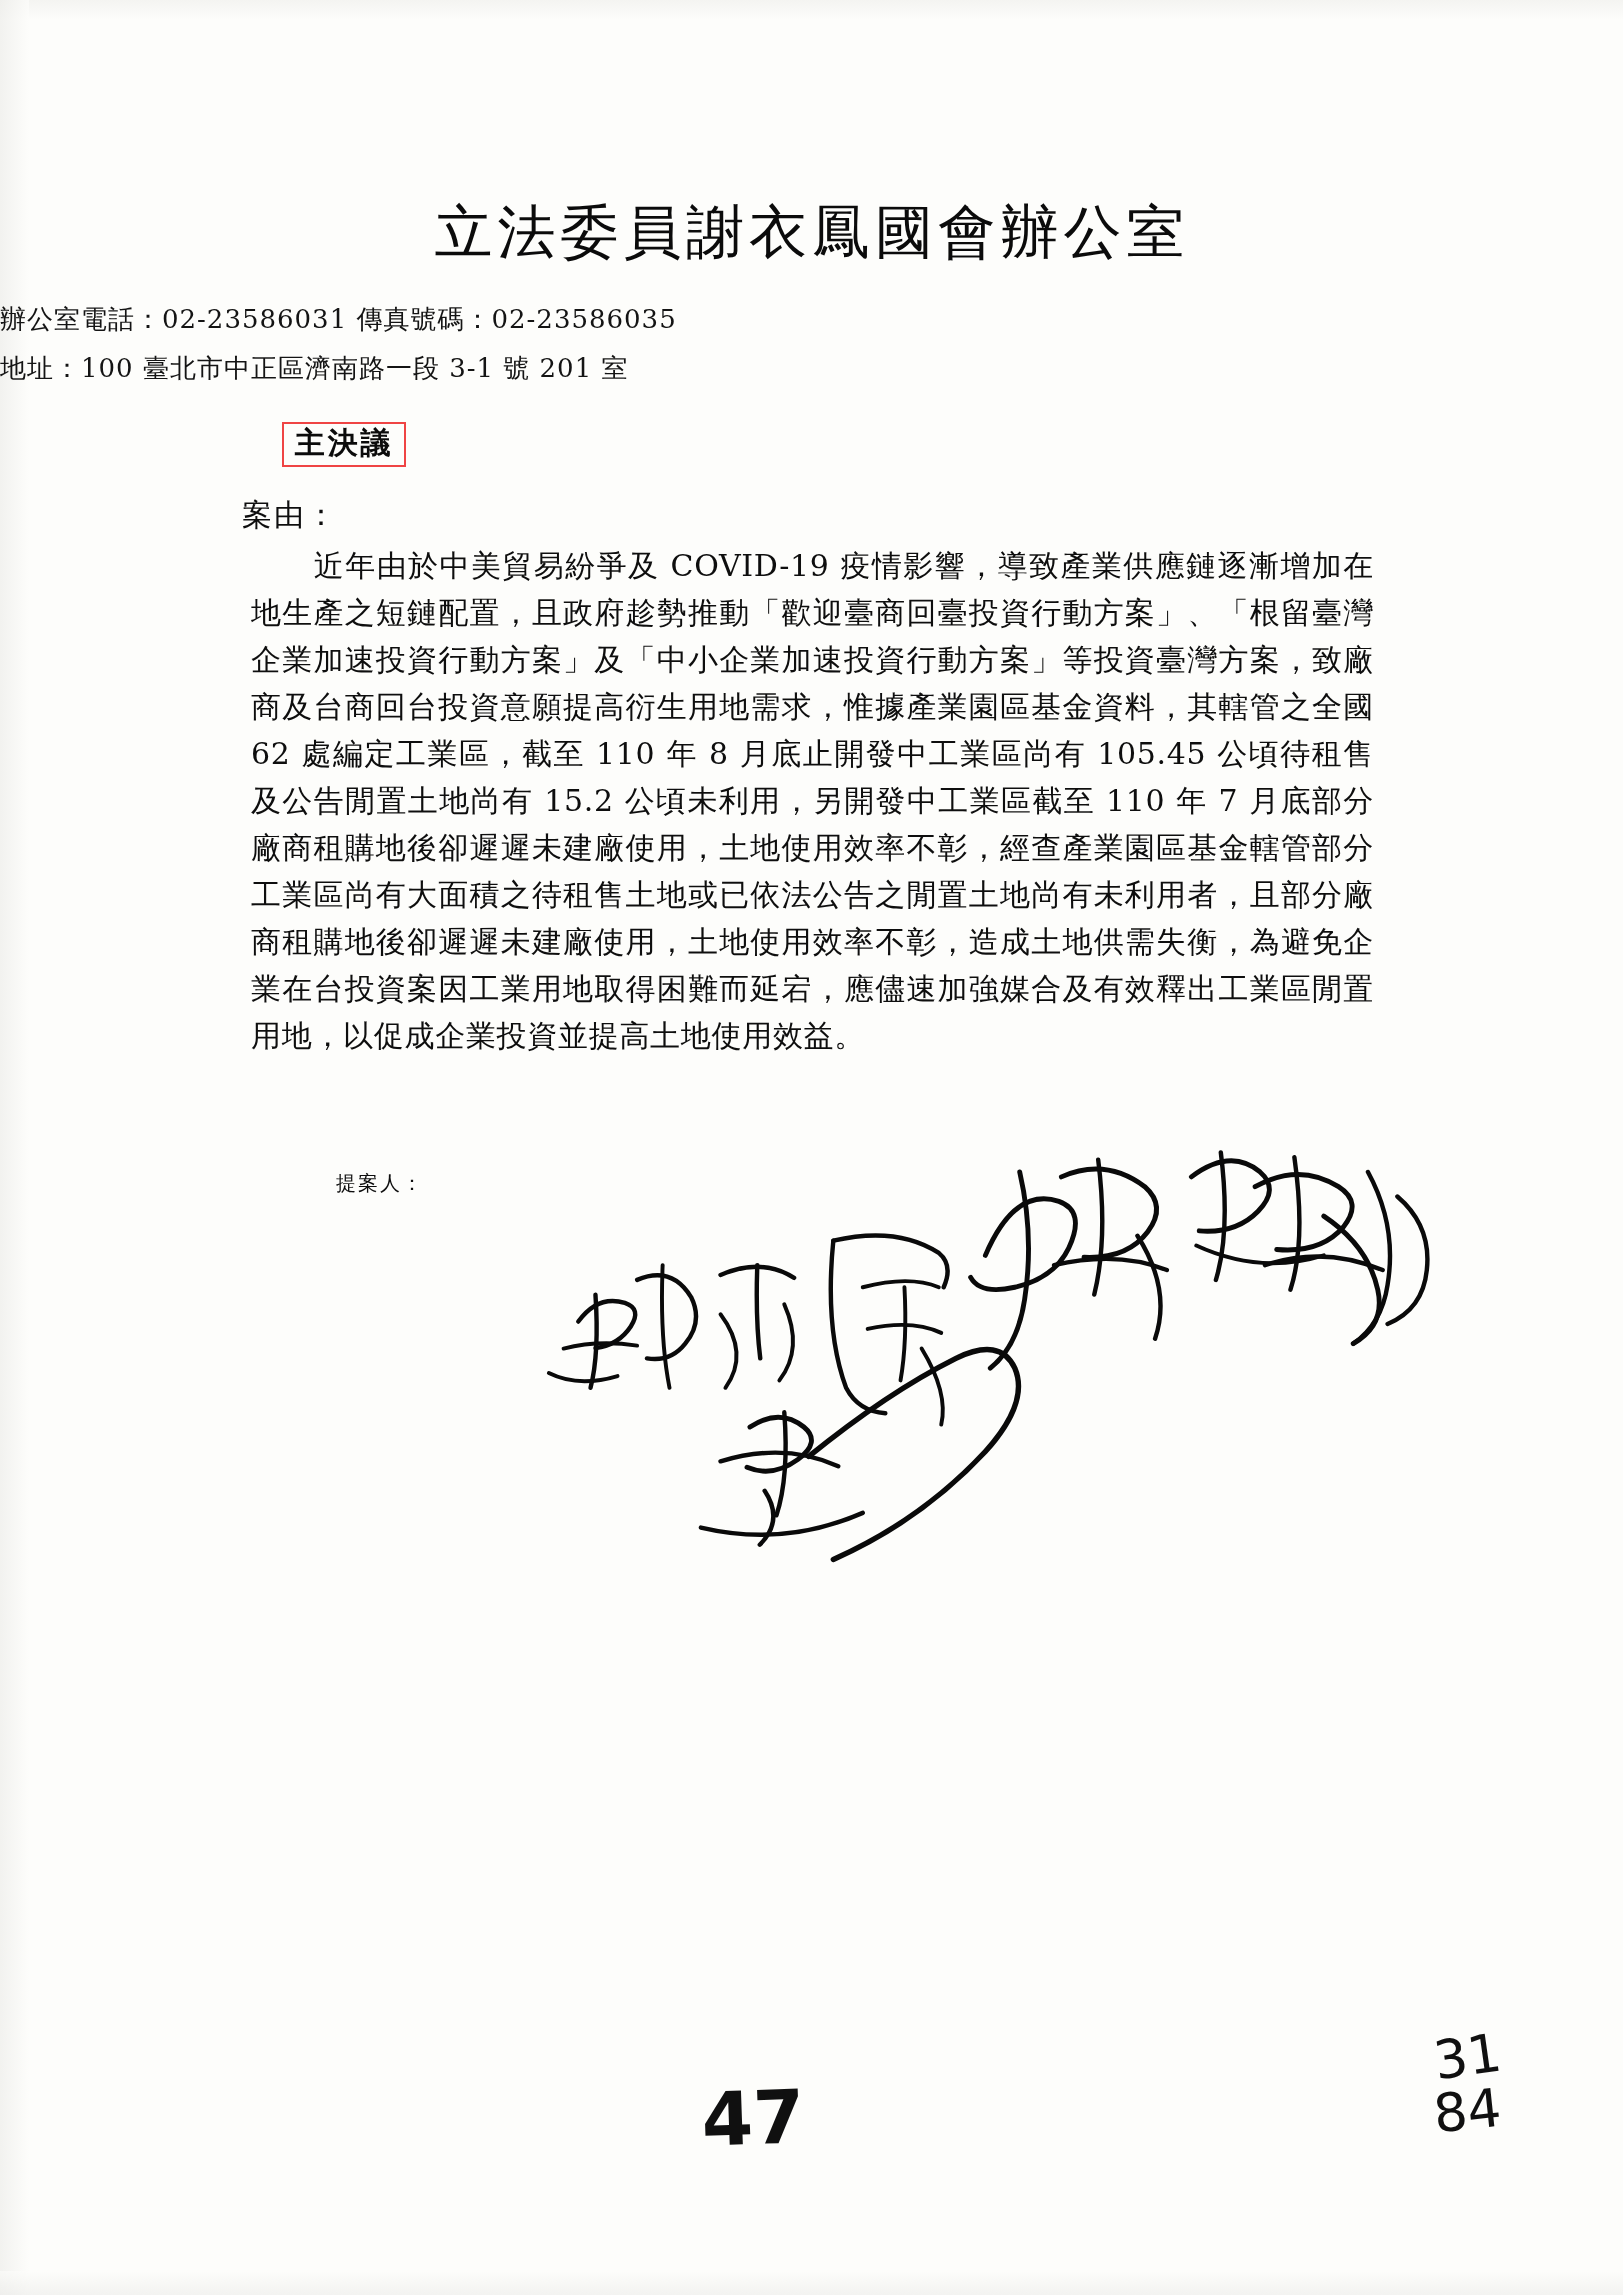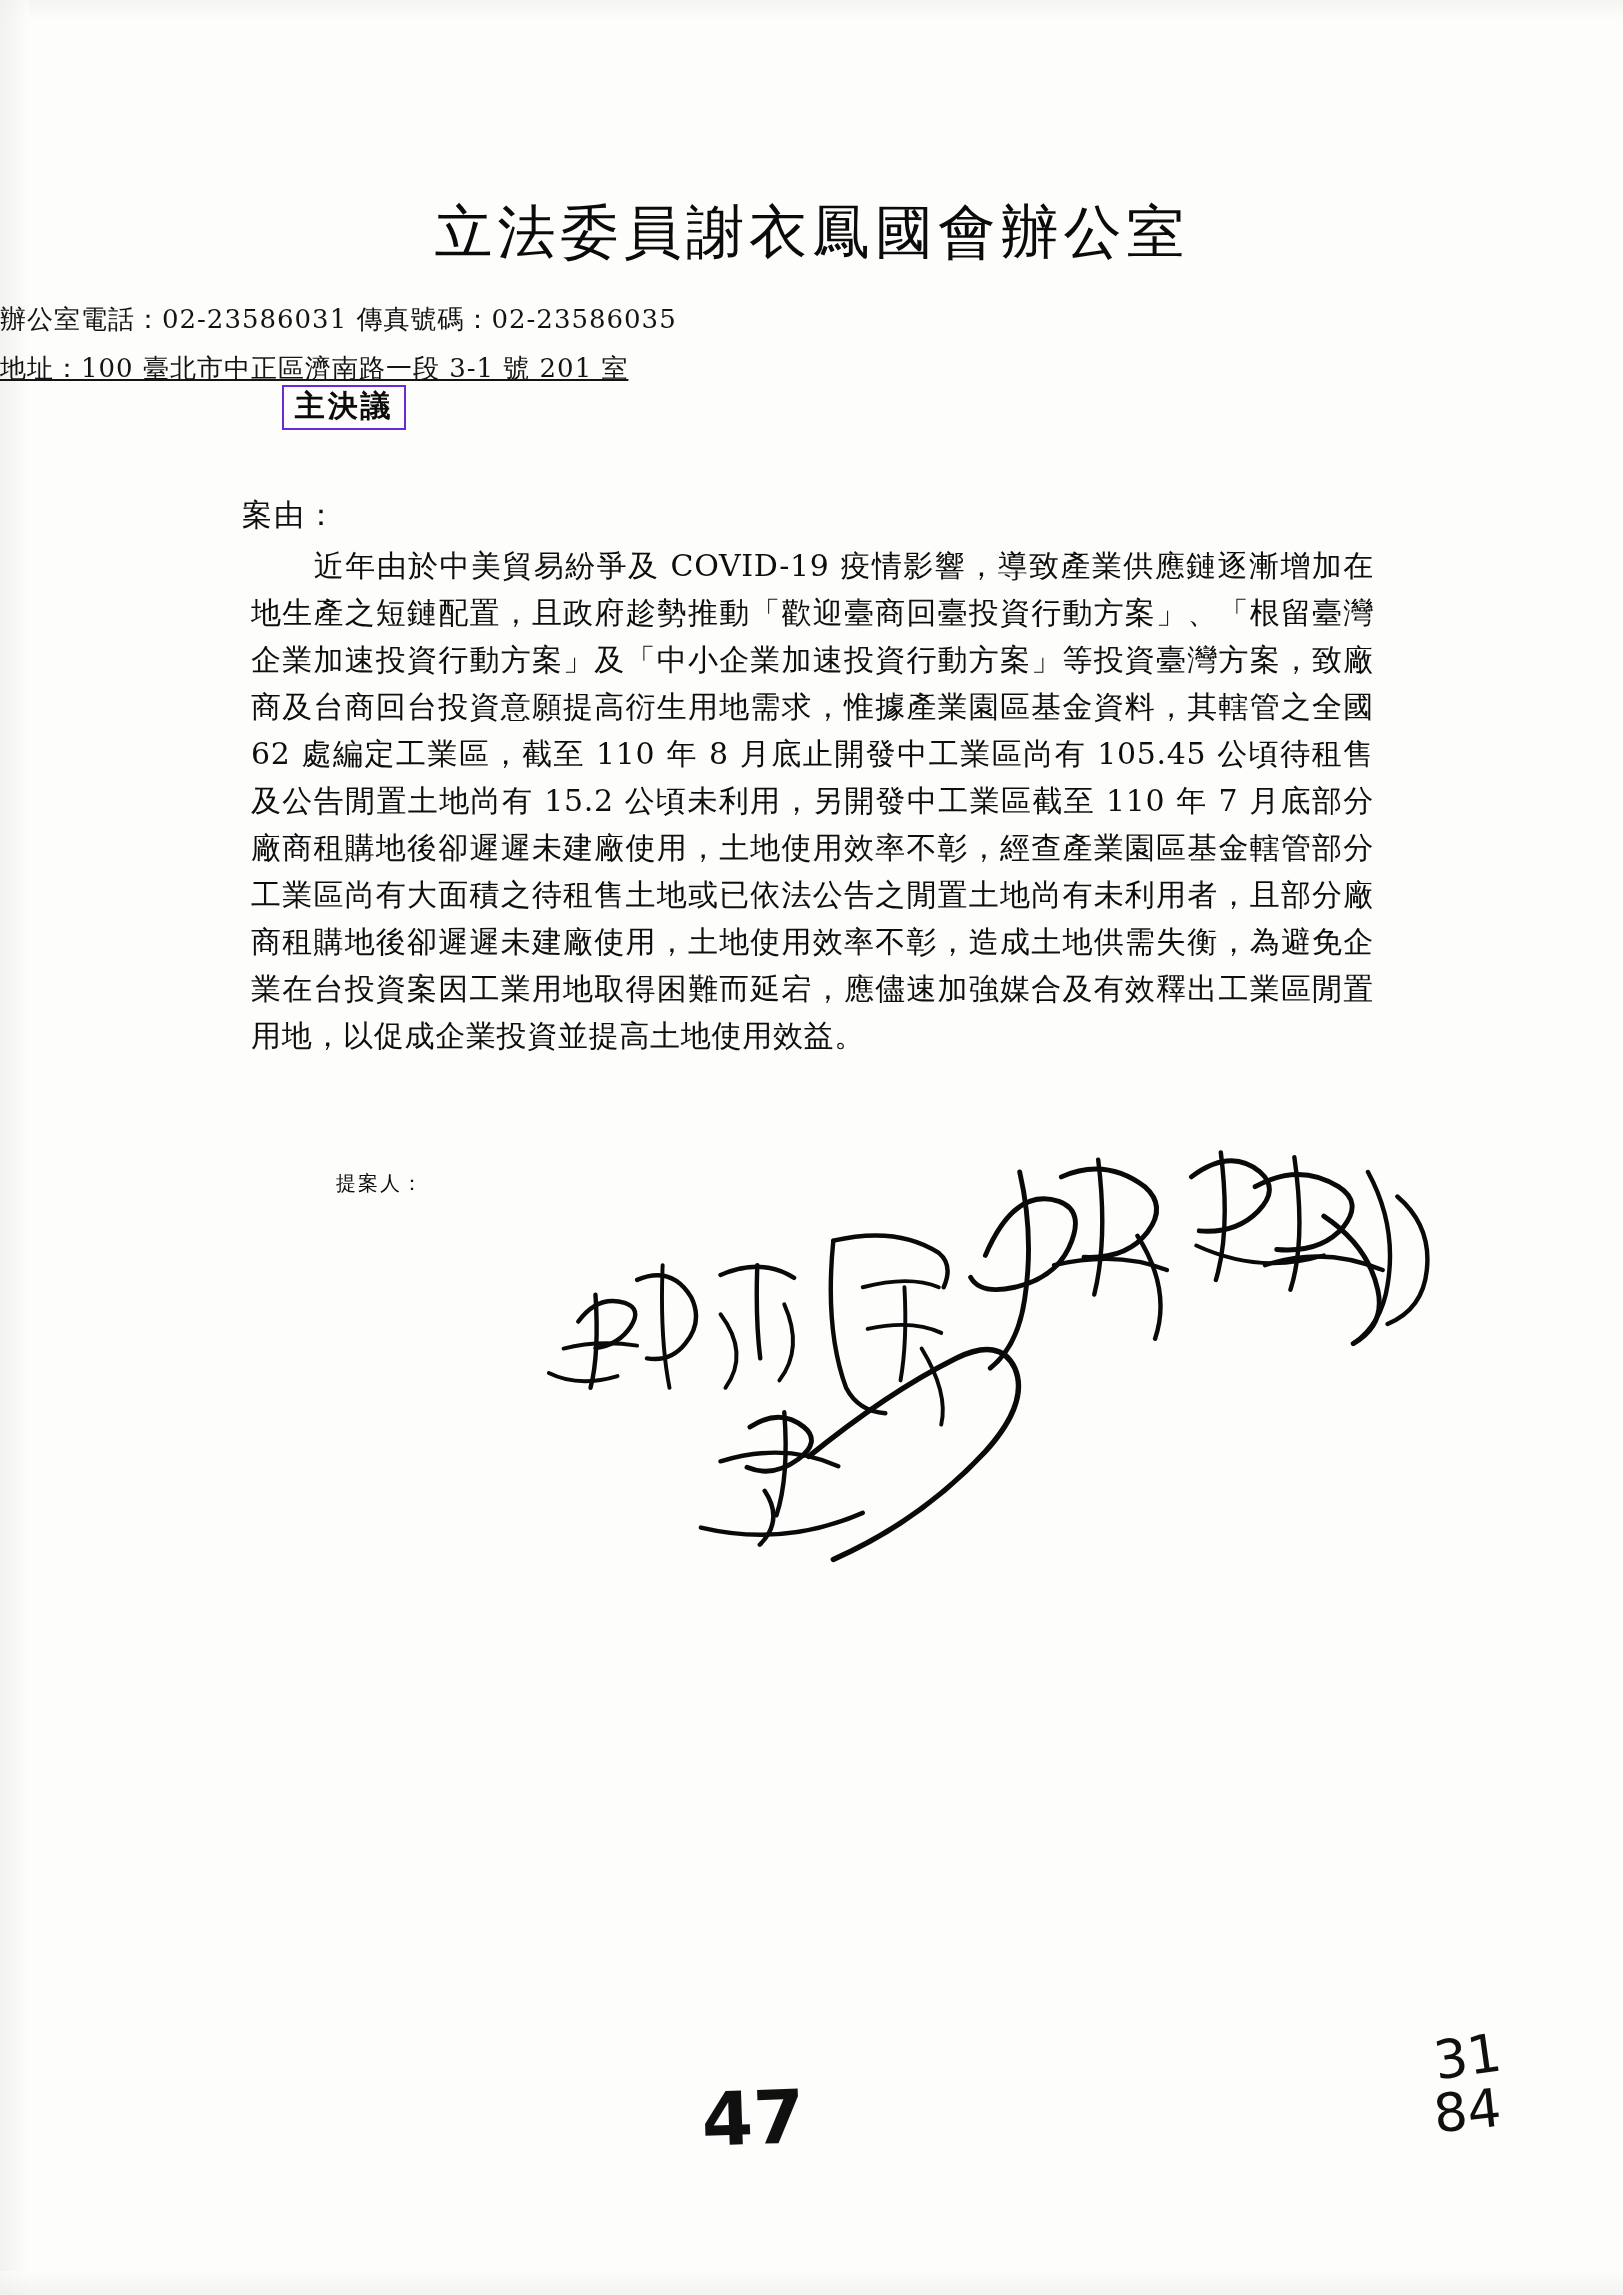--- a/index.html
+++ b/index.html
@@ -61,27 +61,27 @@
   .contact-line {
     position: absolute;
     width: 1624px;
     padding-right: 140px;
     box-sizing: border-box;
     font-size: 26px;
     letter-spacing: 1px;
     color: #141414;
   }
   .contact-line-1 { top: 302px; }
-  .contact-line-2 { top: 351px; text-decoration: underline; }
+  .contact-line-2 { top: 351px; }
 
   .resolution-badge {
     position: absolute;
     left: 282px;
-    top: 385px;
-    border: 2px solid #6d28d9;
+    top: 422px;
+    border: 2px solid #ef4444;
     padding: 3.9px 10.8px 6.9px 10.8px;
     font-size: 30px;
     font-weight: 600;
     letter-spacing: 2.9px;
     line-height: 1;
     color: #0b0b0b;
   }
 
   .case-label {
     position: absolute;

